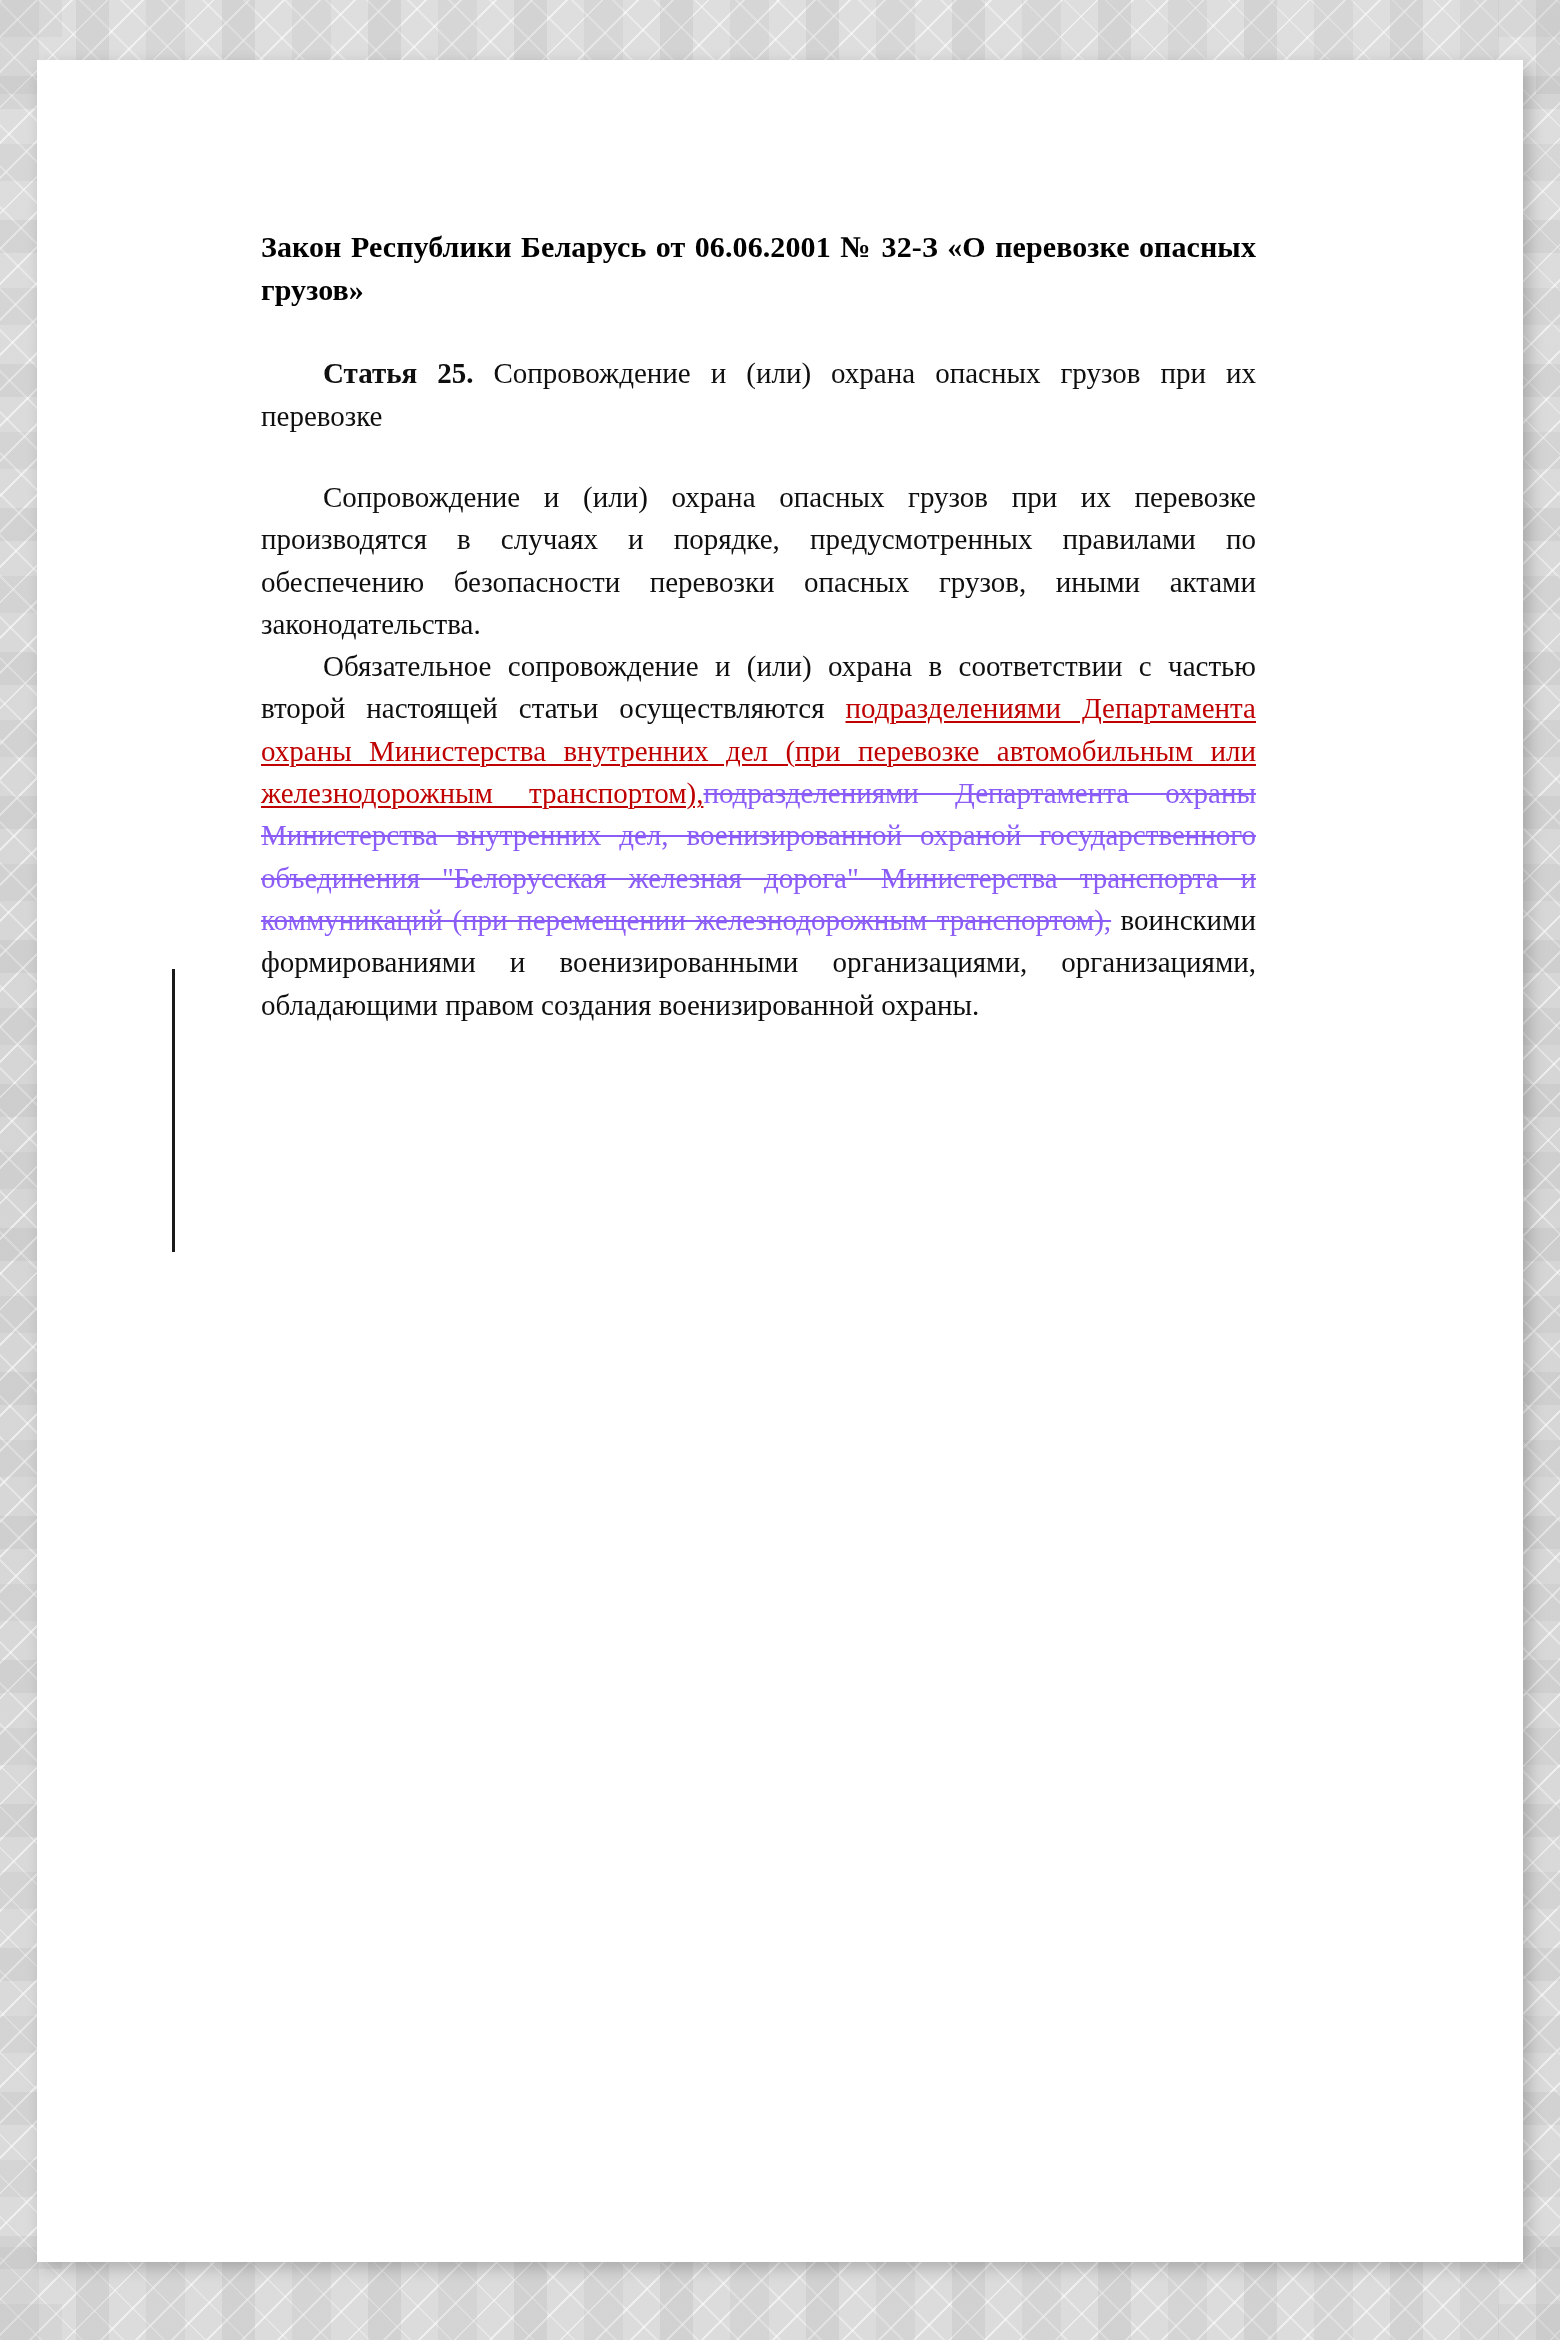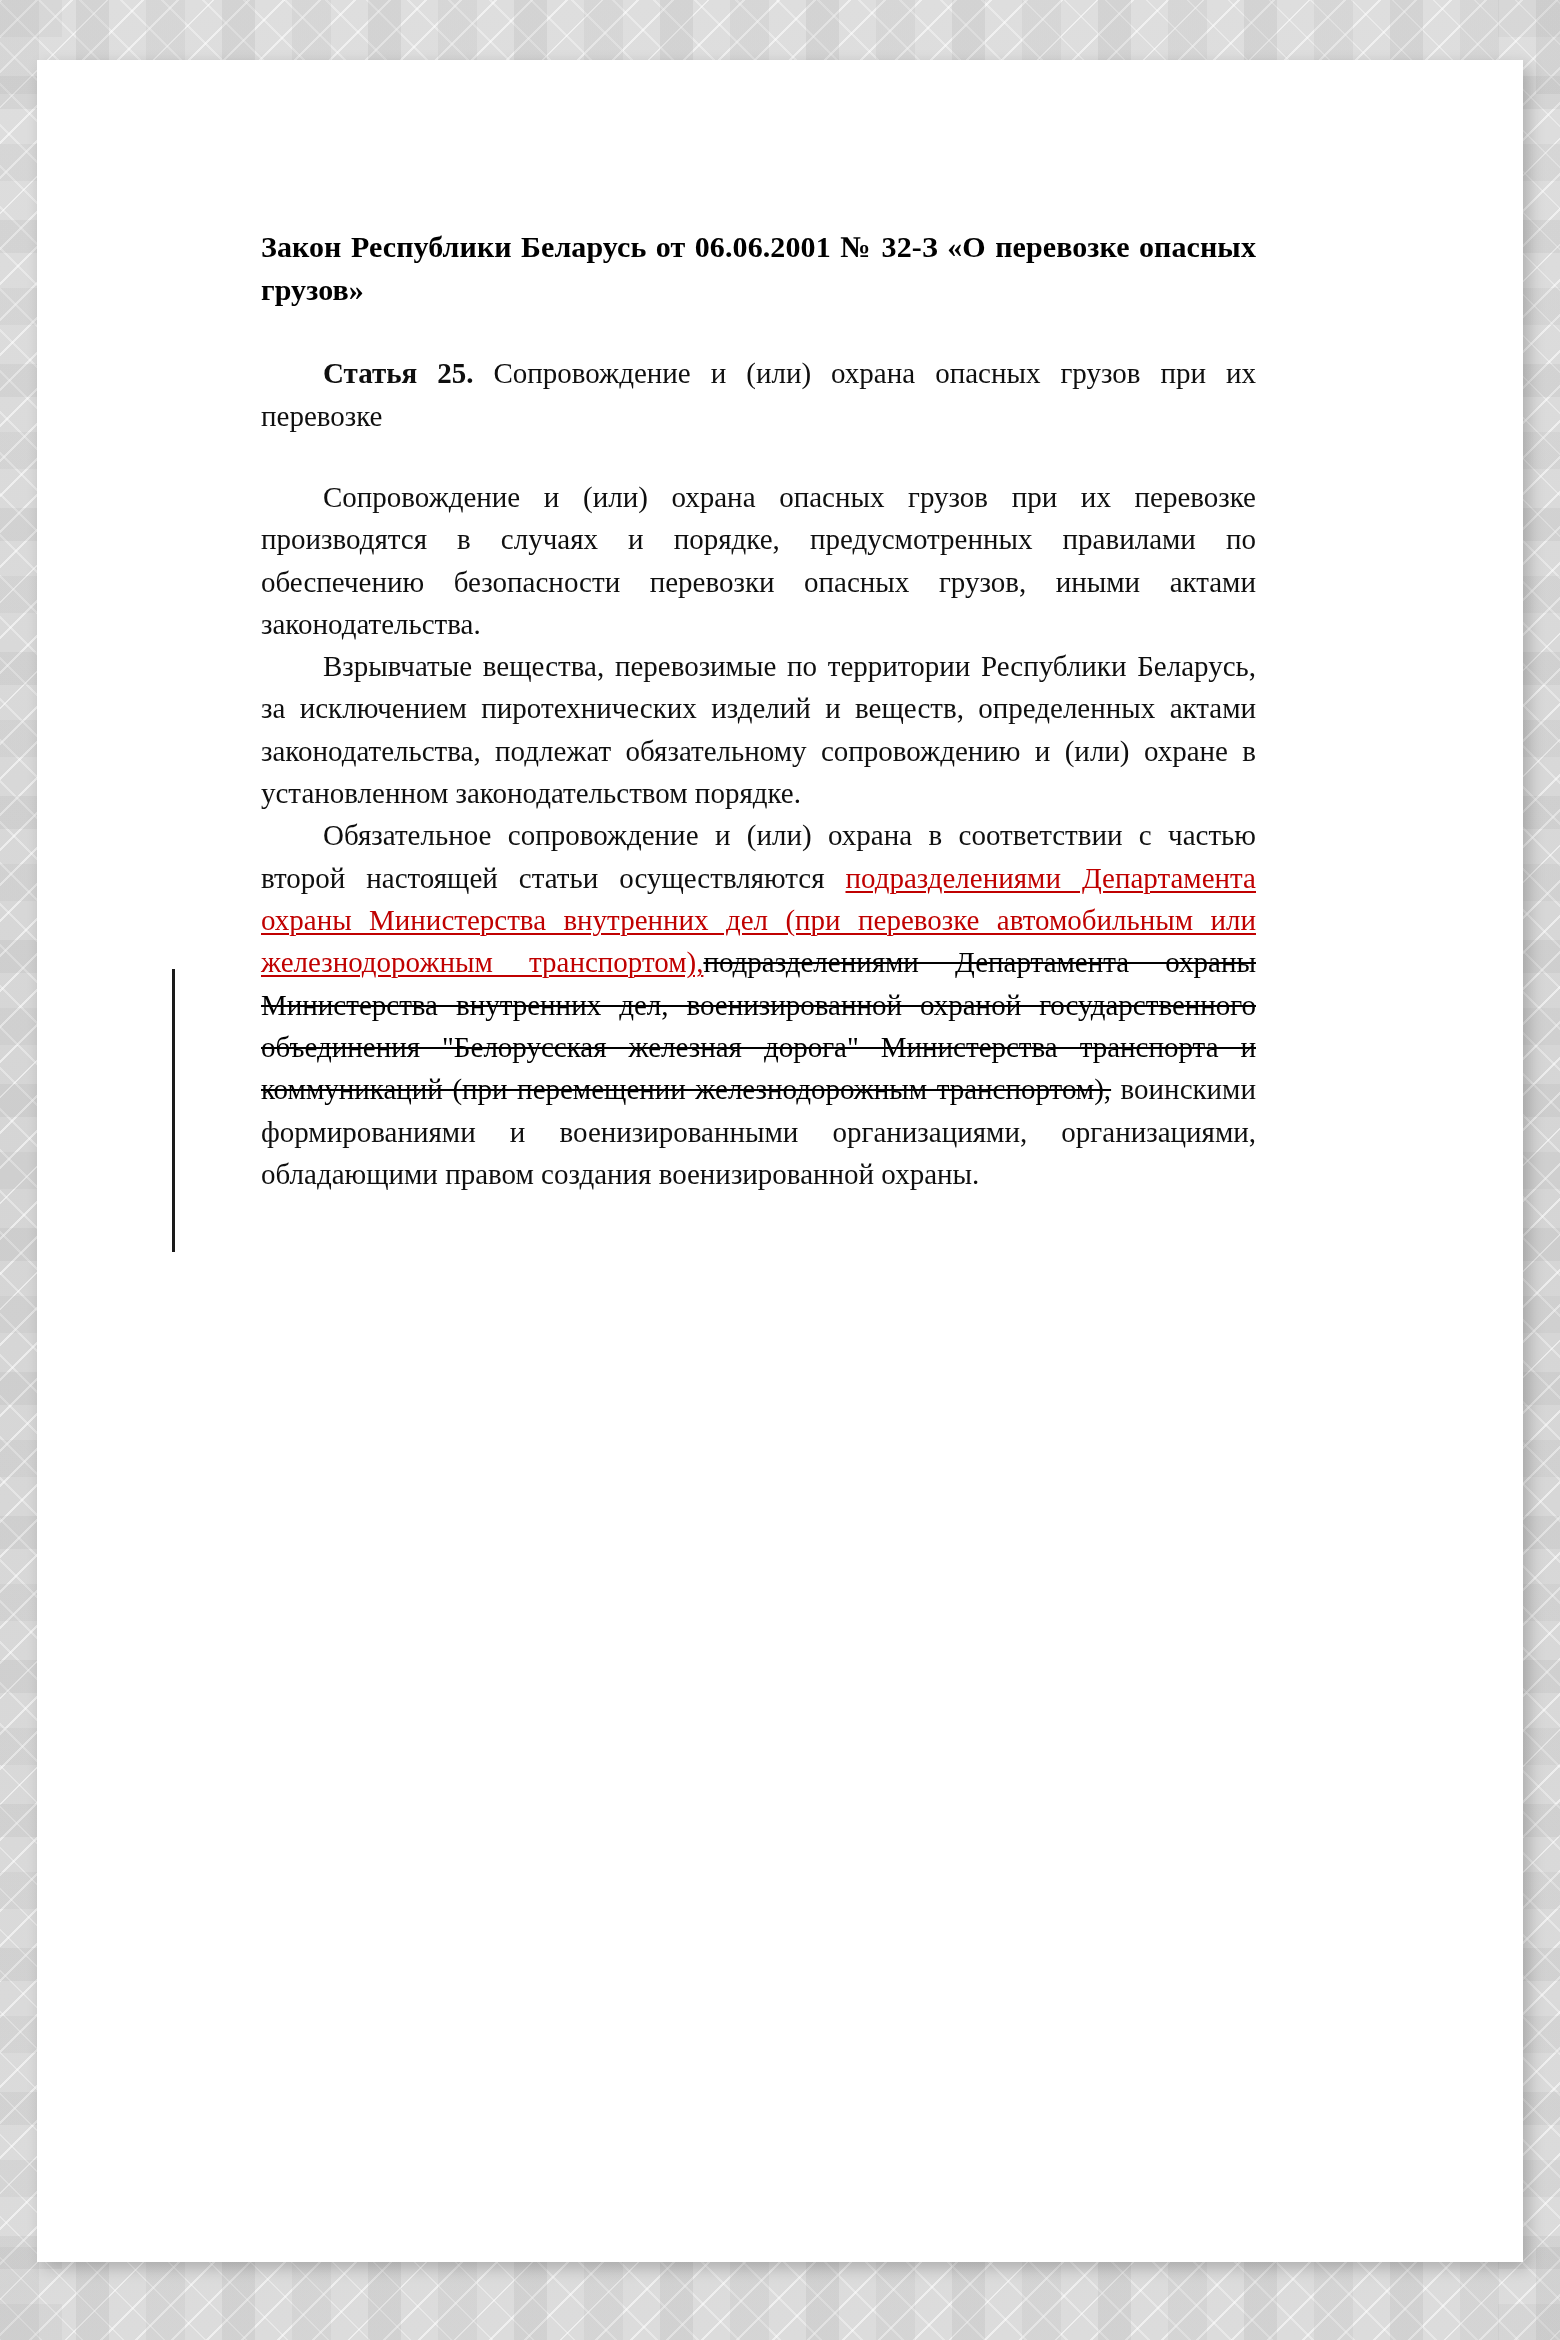--- a/index.html
+++ b/index.html
@@ -104,21 +104,21 @@
   }
 
   
   .ins {
     color: #c00000;
     text-decoration: underline;
     text-decoration-thickness: 1.5px;
     text-underline-offset: 2.9px;
   }
   .del {
-    color: #000000;
+    color: #8b5cf6;
     text-decoration: line-through;
     text-decoration-thickness: 1.6px;
   }
 
   
   .change-bar {
     position: absolute;
     left: 135px;
     top: 909px;
     width: 2.9px;
@@ -142,21 +142,20 @@
   <div class="page-inner">
 
     <h1 class="doc-title">Закон Республики Беларусь от 06.06.2001 № 32-З «О перевозке опасных грузов»</h1>
 
     <p class="body-par article-head">
       <span class="art-label">Статья 25.</span><span> Сопровождение и (или) охрана опасных грузов при их перевозке</span>
     </p>
 
     <p class="body-par">Сопровождение и (или) охрана опасных грузов при их перевозке производятся в случаях и порядке, предусмотренных правилами по обеспечению безопасности перевозки опасных грузов, иными актами законодательства.</p>
 
-    <p class="body-par">Взрывчатые вещества, перевозимые по территории Республики Беларусь, за исключением пиротехнических изделий и веществ, определенных актами законодательства, подлежат обязательному сопровождению и (или) охране в установленном законодательством порядке.</p>
 
     <p class="body-par">
       <span>Обязательное сопровождение и (или) охрана в соответствии с частью второй настоящей статьи осуществляются </span><span class="ins">подразделениями Департамента охраны Министерства внутренних дел (при перевозке автомобильным или железнодорожным транспортом),</span><span class="del">подразделениями Департамента охраны Министерства внутренних дел, военизированной охраной государственного объединения "Белорусская железная дорога" Министерства транспорта и коммуникаций (при перемещении железнодорожным транспортом),</span><span> воинскими формированиями и военизированными организациями, организациями, обладающими правом создания военизированной охраны.</span>
     </p>
 
   </div>
 </div>
 
 
 </body></html>

